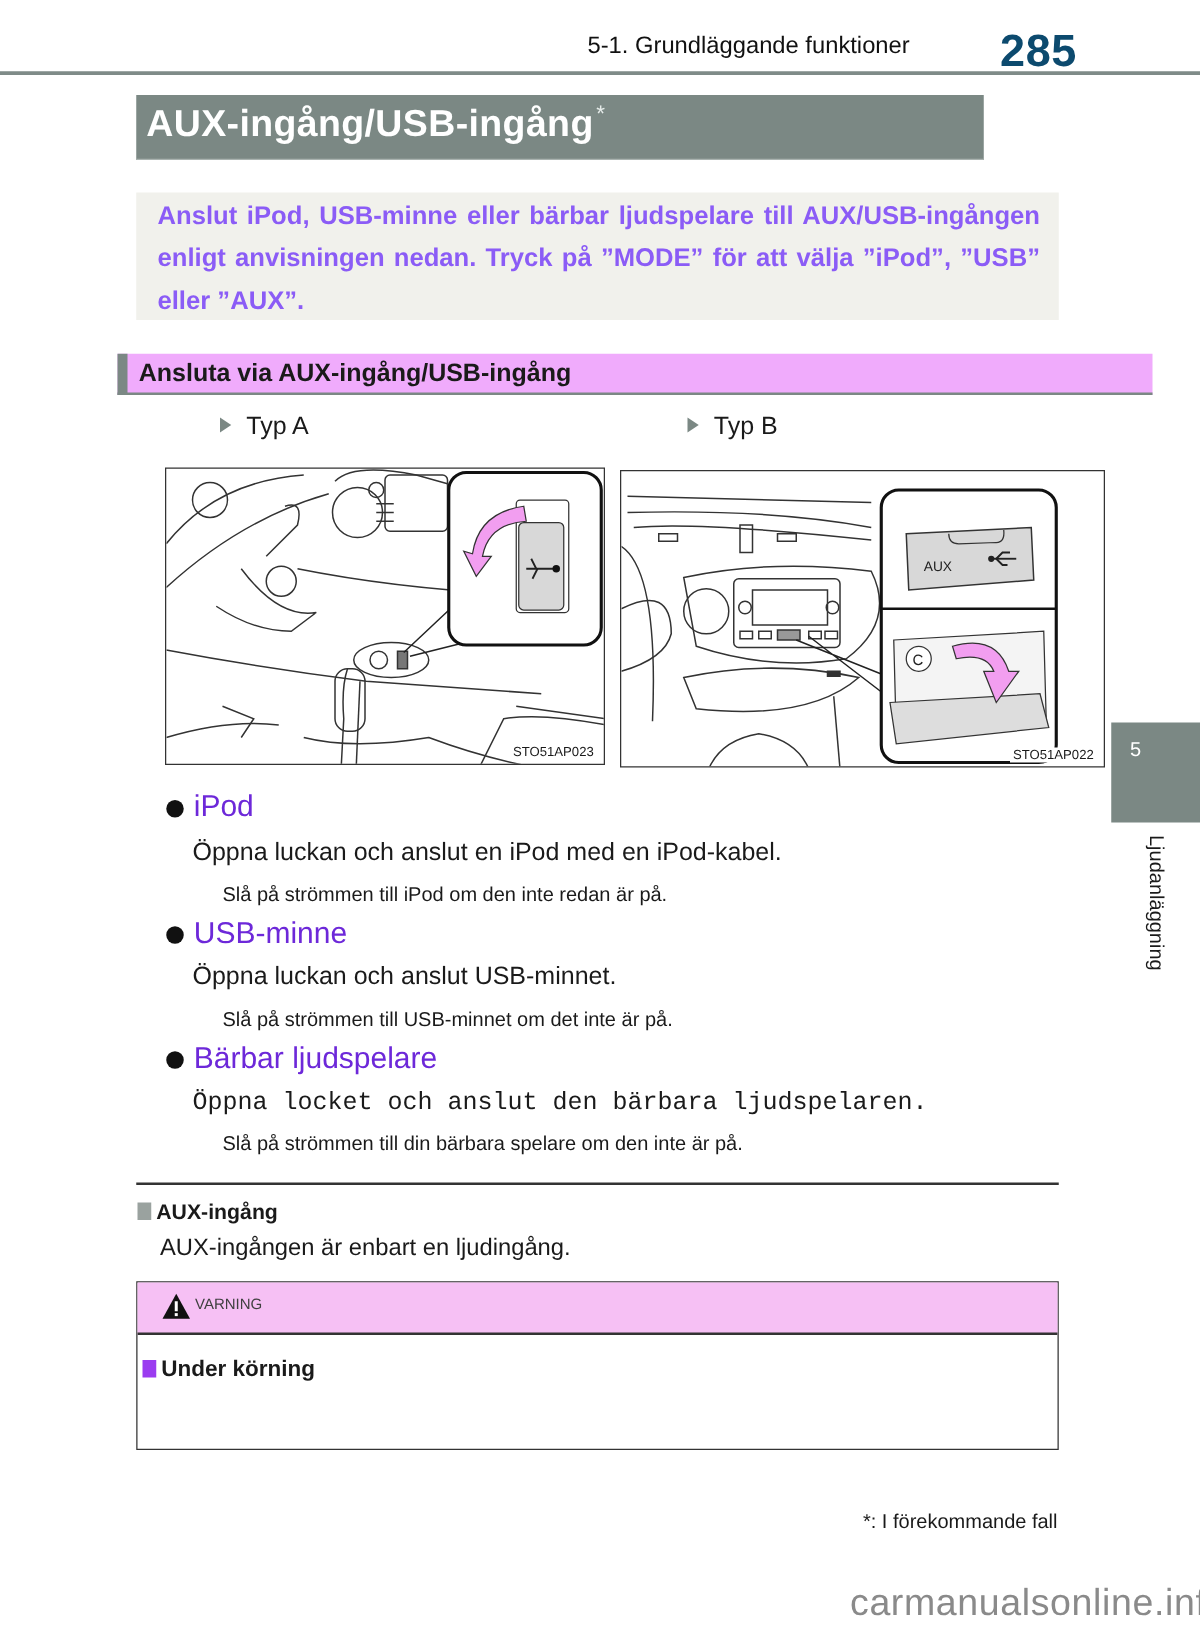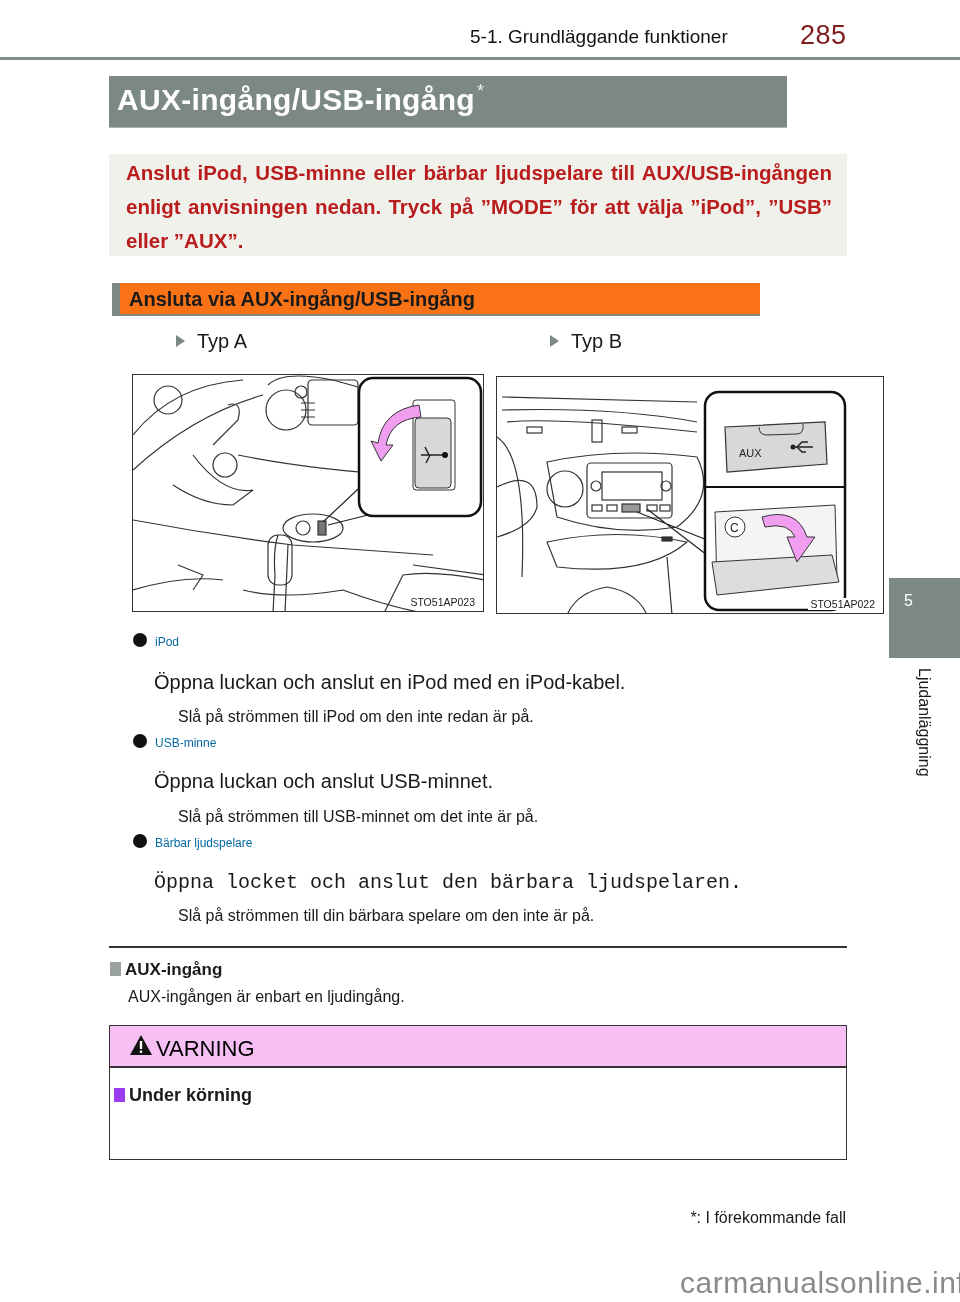--- a/index.html
+++ b/index.html
@@ -5,75 +5,75 @@
   html, body { margin: 0; padding: 0; }
   body {
     width: 960px; height: 1302px; position: relative; overflow: hidden;
     background: #ffffff; color: #1a1a1a;
     font-family: "Liberation Sans", sans-serif;
   }
   .abs { position: absolute; }
 
   
   .hdr-section { left: 470px; top: 26px; font-size: 19px; color: #111; }
-  .hdr-page { left: 800px; top: 20px; font-size: 27px; font-weight: normal; color: #7f1d1d; letter-spacing: 0.5px; }
+  .hdr-page { left: 800px; top: 20px; font-size: 36px; font-weight: bold; color: #0c4a6e; letter-spacing: 0.5px; }
   .hdr-rule { left: 0; top: 57px; width: 960px; height: 3px; background: #7f8b88; }
 
   
   .title-bar {
     left: 109px; top: 76px; width: 678px; height: 51px; background: #7b8884;
     border-bottom: 1px solid #aab3b0;
   }
   .title-text {
     position: absolute; left: 8px; top: 7px; color: #ffffff; font-size: 30px; font-weight: bold;
     letter-spacing: 0.3px;
   }
   .title-star { font-size: 18px; vertical-align: top; font-weight: normal; color: #e6ecea; position: relative; top: -2px; margin-left: 2px;}
 
   
   .intro {
     left: 109px; top: 154px; width: 738px; height: 102px; background: #f1f1ec;
   }
   .intro-text {
     position: absolute; left: 17px; top: 2px; width: 706px; font-size: 20.5px; font-weight: bold;
-    line-height: 34px; text-align: justify; color: #b91c1c;
+    line-height: 34px; text-align: justify; color: #8b5cf6;
   }
 
   
   .sec-head {
-    left: 112px; top: 283px; width: 648px; height: 33px; background: #f97316;
+    left: 94px; top: 283px; width: 828px; height: 33px; background: #f0abfc;
     border-left: 8px solid #7b8884; box-sizing: border-box;
     border-bottom: 2px solid #7b8884;
   }
   .sec-head-text { position: absolute; left: 9px; top: 5px; font-size: 20px; font-weight: bold; color: #1a1a1a; }
 
   .type-lbl { font-size: 20px; color: #1a1a1a; margin-left: 45px; }
   .tri { display: inline-block; width: 0; height: 0; border-left: 9px solid #7b8884;
          border-top: 6px solid transparent; border-bottom: 6px solid transparent; margin-right: 12px; position: relative; top: -1px; }
 
   
   .fig { border: 1px solid #333; background: #fff; box-sizing: border-box; overflow: hidden; }
   .fig svg { display: block; }
   .fig-code { position: absolute; right: 6px; bottom: 3px; font-size: 10.5px; color: #1a1a1a; background:#fff; padding: 0 2px;}
 
   
-  .bul { font-size: 12px; color: #0369a1; }
+  .bul { font-size: 24px; color: #6d28d9; }
   .dot { display: inline-block; width: 14px; height: 14px; border-radius: 50%; background: #111; margin-right: 8px; position: relative; top: 1px; }
   .step { font-size: 20px; color: #1a1a1a; }
   .note { font-size: 16px; color: #1a1a1a; }
 
   .rule2 { left: 109px; top: 946px; width: 738px; height: 2px; background: #333; }
   .sq { display: inline-block; width: 11px; height: 14px; margin-right: 4px; position: relative; top: 1px; }
   .aux-head { left: 110px; top: 960px; font-size: 17px; font-weight: bold; }
-  .aux-body { left: 128px; top: 988px; font-size: 16px; }
+  .aux-body { left: 128px; top: 988px; font-size: 19px; }
 
   
   .warn { left: 109px; top: 1025px; width: 738px; height: 135px; border: 1px solid #333; box-sizing: border-box; }
   .warn-head { position: absolute; left: 0; top: 0; width: 100%; height: 42px; background: #f6c0f4; border-bottom: 2px solid #333; box-sizing: border-box; }
-  .warn-title { position: absolute; left: 46px; top: 10px; font-size: 22px; color: #000000; }
+  .warn-title { position: absolute; left: 46px; top: 10px; font-size: 12px; color: #404040; }
   .warn-icon { position: absolute; left: 19px; top: 8px; }
   .warn-sub { position: absolute; left: 4px; top: 59px; font-size: 18px; font-weight: bold; }
   .warn-body { position: absolute; left: 20px; top: 88px; font-size: 17px; }
 
   .footnote { right: 114px; top: 1209px; font-size: 16px; }
 
   
   .tab { left: 889px; top: 578px; width: 71px; height: 80px; background: #7b8884; }
   .tab-num { position: absolute; left: 15px; top: 14px; color: #fff; font-size: 16px; }
   .tab-label { left: 888px; top: 810px; transform-origin: left top; transform: rotate(90deg) translateY(-100%); font-size: 16px; white-space: nowrap; color:#1a1a1a;}

